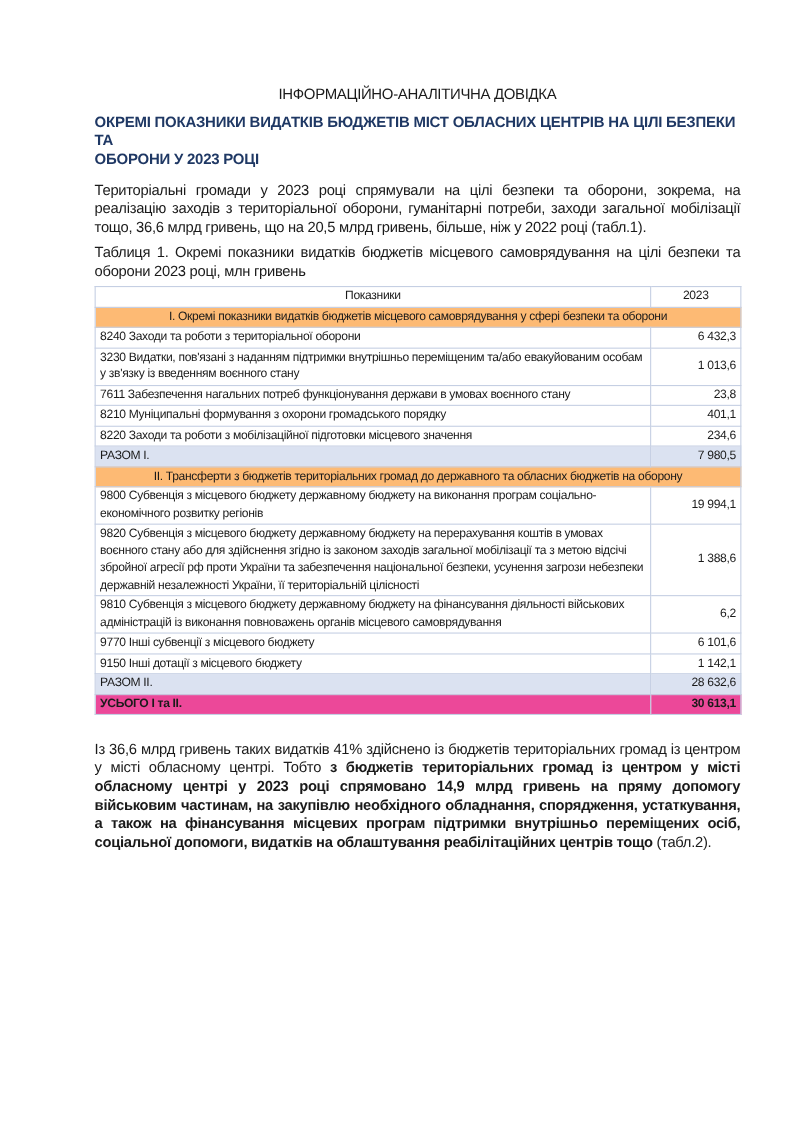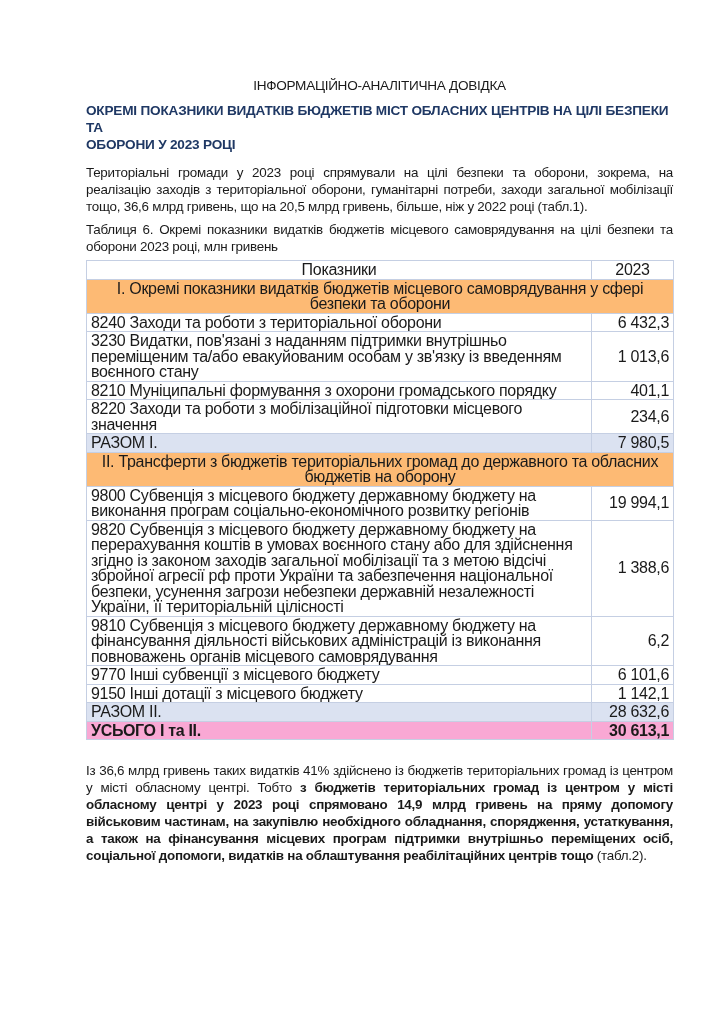--- a/index.html
+++ b/index.html
@@ -15,50 +15,50 @@
   .doc-title {
     text-align: left; font-size: 13.6px; font-weight: bold; color: #1f3864;
     letter-spacing: -0.2px; line-height: 17px; margin: 0 0 11px 0;
   }
   .para {
     font-size: 13.4px; line-height: 17px; text-align: justify;
     letter-spacing: -0.25px; margin: 2px 0 6px 0;
   }
   .caption { margin-bottom: 5px; }
   table.data {
-    width: 587px; border-collapse: collapse; font-size: 16px;
+    width: 587px; border-collapse: collapse; font-size: 11px;
     letter-spacing: -0.3px; table-layout: fixed;
   }
   table.data td, table.data th {
     border: 1px solid #c5cfe3; padding: 1px 4px; line-height: 15.5px;
     vertical-align: middle;
   }
   table.data th { font-weight: normal; text-align: center; background: #ffffff; }
   col.c1 { width: 505px; }
   col.c2 { width: 82px; }
   td.val { text-align: right; padding-right: 4px; }
   tr.section td { background: #fdba74; text-align: center; }
   tr.total td { background: #dbe2f1; margin-left: 28px; }
-  tr.grand td { background: #f9a8d4; font-weight: bold; }
+  tr.grand td { background: #ec4899; font-weight: bold; }
   .para-bottom { margin-top: 22px; }
   b { font-weight: bold; }
 </style>
 </head>
 <body>
 
 <div class="page">
   <div class="doc-kicker">ІНФОРМАЦІЙНО-АНАЛІТИЧНА ДОВІДКА</div>
   <div class="doc-title">
     <span>ОКРЕМІ ПОКАЗНИКИ ВИДАТКІВ БЮДЖЕТІВ МІСТ ОБЛАСНИХ ЦЕНТРІВ НА ЦІЛІ БЕЗПЕКИ ТА</span><br>
     <span>ОБОРОНИ У 2023 РОЦІ</span>
   </div>
 
   <p class="para">Територіальні громади у 2023 році спрямували на цілі безпеки та оборони, зокрема, на реалізацію заходів з територіальної оборони, гуманітарні потреби, заходи загальної мобілізації тощо, 36,6 млрд гривень, що на 20,5 млрд гривень, більше, ніж у 2022 році (табл.1).</p>
 
-  <p class="para caption">Таблиця 6. Окремі показники видатків бюджетів місцевого самоврядування на цілі безпеки та оборони 2023 році, млн гривень</p>
+  <p class="para caption">Таблиця 1. Окремі показники видатків бюджетів місцевого самоврядування на цілі безпеки та оборони 2023 році, млн гривень</p>
 
   <table class="data">
     <colgroup>
         <col class="c1">
         <col class="c2">
       </colgroup>
     <thead>
       <tr>
         <th>Показники</th>
         <th>2023</th>
@@ -68,20 +68,24 @@
       <tr class="section">
         <td colspan="2">І. Окремі показники видатків бюджетів місцевого самоврядування у сфері безпеки та оборони</td>
       </tr>
       <tr>
         <td>8240 Заходи та роботи з територіальної оборони</td>
         <td class="val">6 432,3</td>
       </tr>
       <tr>
         <td>3230 Видатки, пов'язані з наданням підтримки внутрішньо переміщеним та/або евакуйованим особам у зв'язку із введенням воєнного стану</td>
         <td class="val">1 013,6</td>
+      </tr>
+      <tr>
+        <td>7611 Забезпечення нагальних потреб функціонування держави в умовах воєнного стану</td>
+        <td class="val">23,8</td>
       </tr>
       <tr>
         <td>8210 Муніципальні формування з охорони громадського порядку</td>
         <td class="val">401,1</td>
       </tr>
       <tr>
         <td>8220 Заходи та роботи з мобілізаційної підготовки місцевого значення</td>
         <td class="val">234,6</td>
       </tr>
       <tr class="total">

